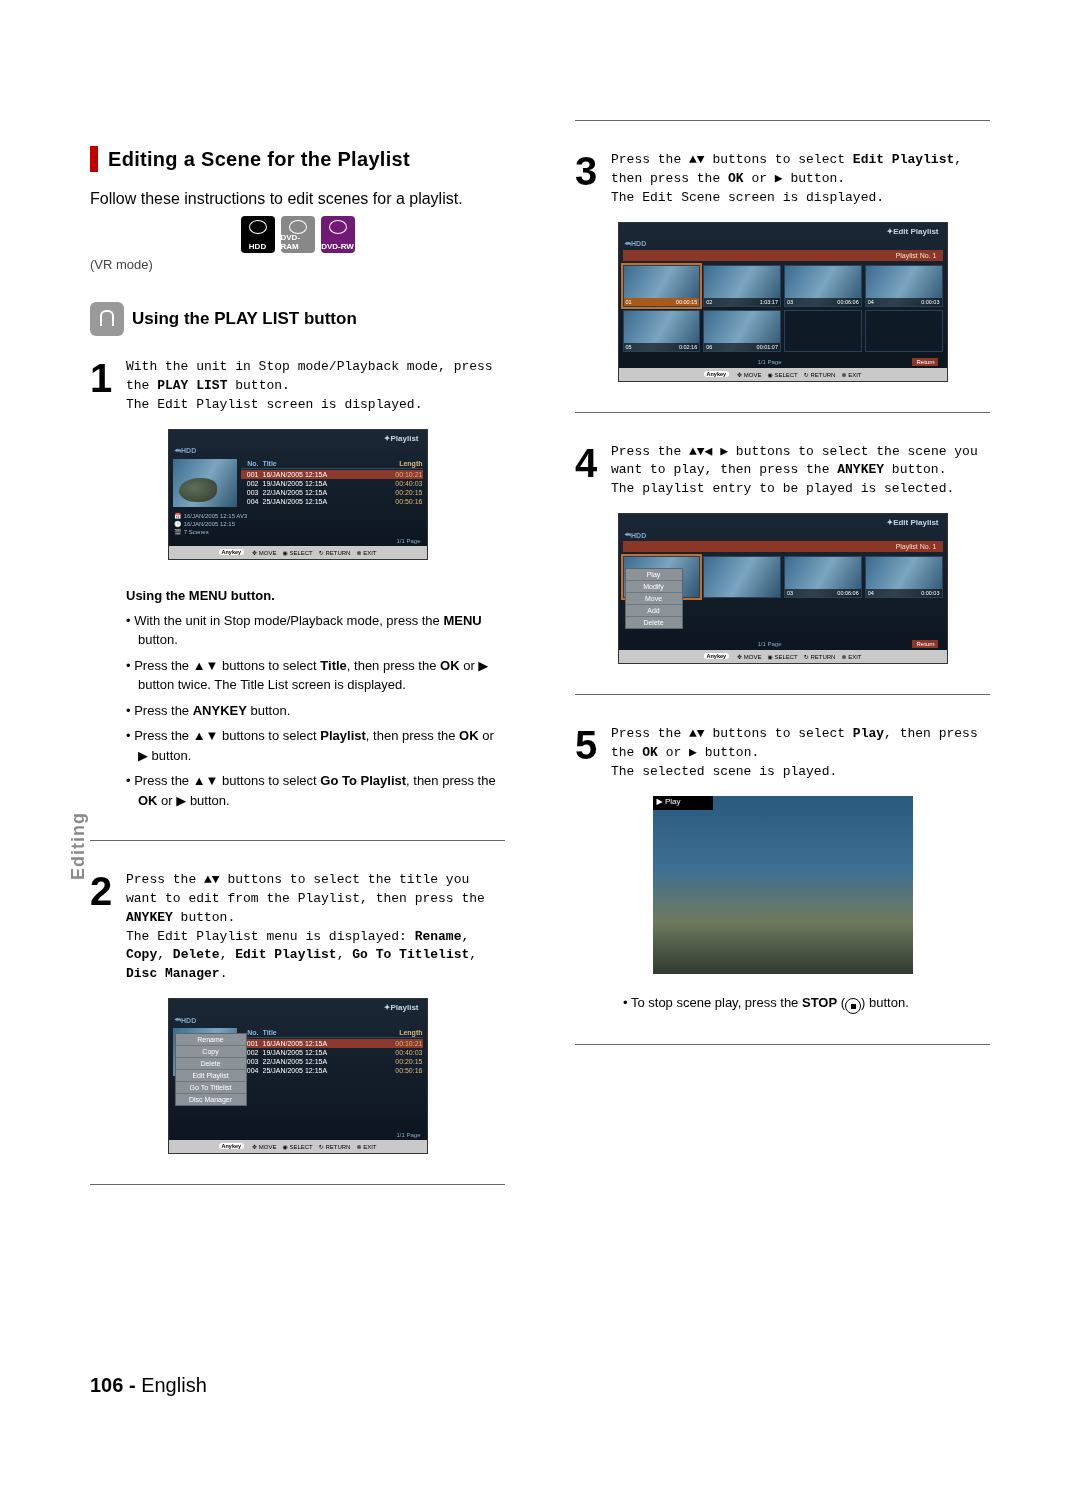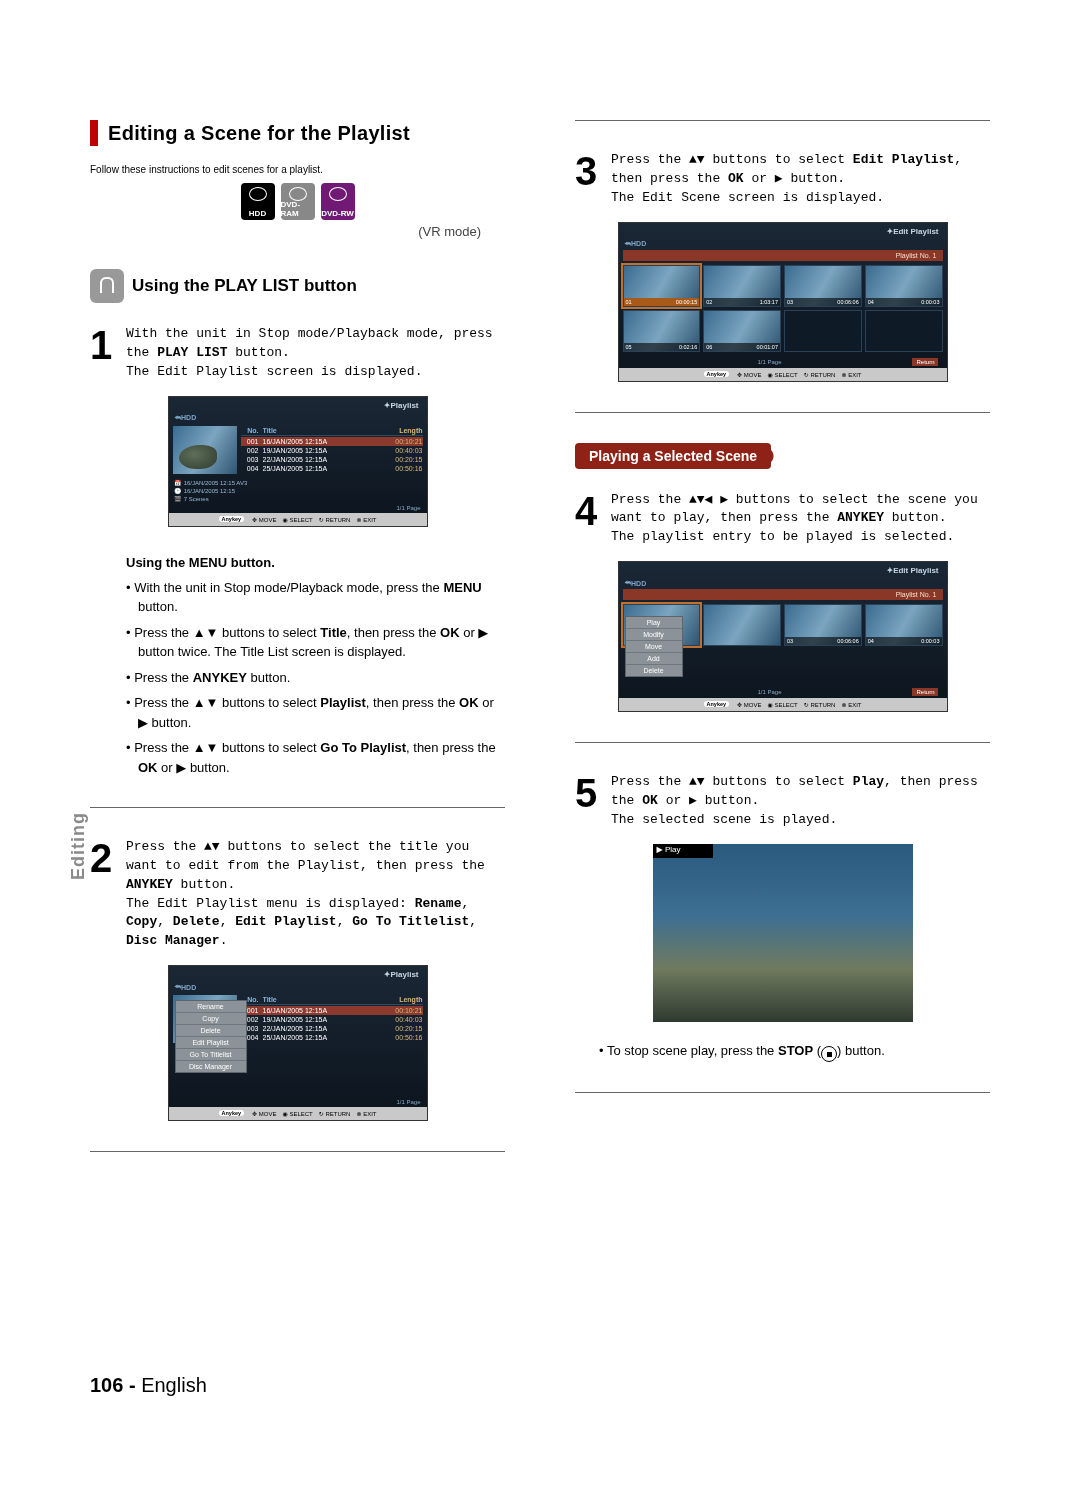--- a/index.html
+++ b/index.html
@@ -21,35 +21,36 @@
     gap: 70px;
   }
   .col {
     flex: 1;
     min-width: 0;
   }
   .section-title-row {
     display: flex;
     align-items: center;
     margin-bottom: 18px;
+    margin-top: 26px;
   }
   .red-bar {
     width: 8px;
     height: 26px;
     background: #c00000;
     margin-right: 10px;
     flex-shrink: 0;
   }
   .section-title {
     font-size: 20px;
     font-weight: bold;
     letter-spacing: 0.3px;
   }
   .intro {
-    font-size: 10px;
+    font-size: 16px;
     margin-bottom: 0;
   }
   .icon-row {
     display: flex;
     justify-content: center;
     gap: 6px;
     margin-top: 8px;
   }
   .media-icon {
     width: 34px;
@@ -73,21 +74,20 @@
     left: 8px;
     right: 8px;
     height: 12px;
     border: 1.5px solid #fff;
     border-radius: 50%;
   }
   .media-icon.hdd { background: #000; }
   .media-icon.ram { background: #888; }
   .media-icon.rw  { background: #701a75; }
   .vr-mode {
-    text-align: right;
     font-size: 13px;
     color: #444;
     margin-top: 4px;
     padding-right: 24px;
   }
   .subsection-row {
     display: flex;
     align-items: center;
     margin-top: 30px;
   }
@@ -318,21 +318,21 @@
     position:absolute; left:0; top:0;
     background:#000; color:#fff;
     width: 60px; height:14px;
   }
   .play-badge{
     position:absolute; left:4px; top:1px;
     font-size:8px; color:#fff;
   }
   .note {
     font-size: 13px;
-    margin: 20px 0 0 24px;
+    margin: 20px 0 0 48px;
     padding-left: 12px;
     text-indent: -12px;
     line-height: 1.45;
   }
   .side-label {
     position: absolute;
     top: 880px;
     left: 68px;
     transform: rotate(-90deg);
     transform-origin: left top;
@@ -609,23 +609,20 @@
           <span><span class="pill">Anykey</span></span>
           <span>✥ <span>MOVE</span></span>
           <span>◉ <span>SELECT</span></span>
           <span>↻ <span>RETURN</span></span>
           <span>⊗ <span>EXIT</span></span>
         </div>
       </div>
 
       <hr class="rule">
 
-      <div class="sub-bar">
-        <div class="sub-bar-pill">Playing a Selected Scene</div>
-      </div>
 
       <div class="step">
         <div class="step-num">4</div>
         <div class="step-body">
           <span>Press the ▲▼◀ ▶ buttons to select the scene you want to play, then press the </span><b>ANYKEY</b><span> button.</span><br>
           <span>The playlist entry to be played is selected.</span>
         </div>
       </div>
 
       <div class="osd-screen wide osd-context">

